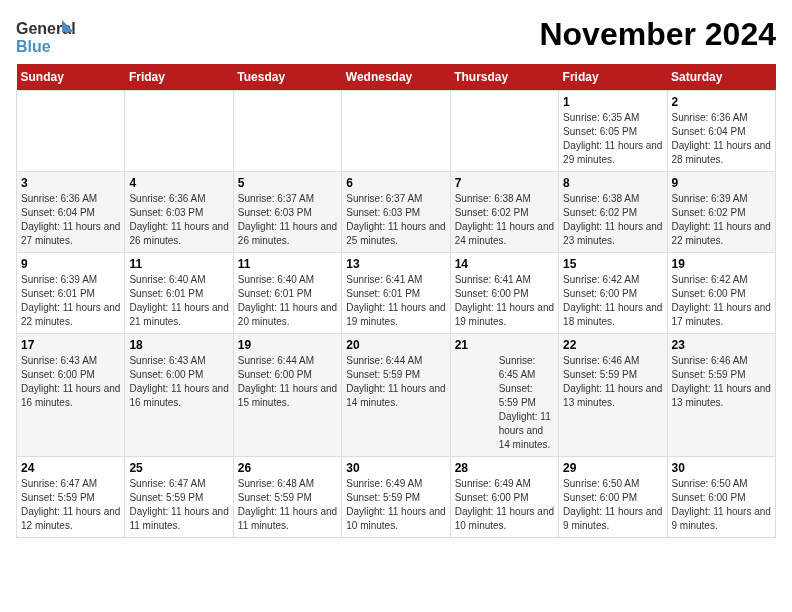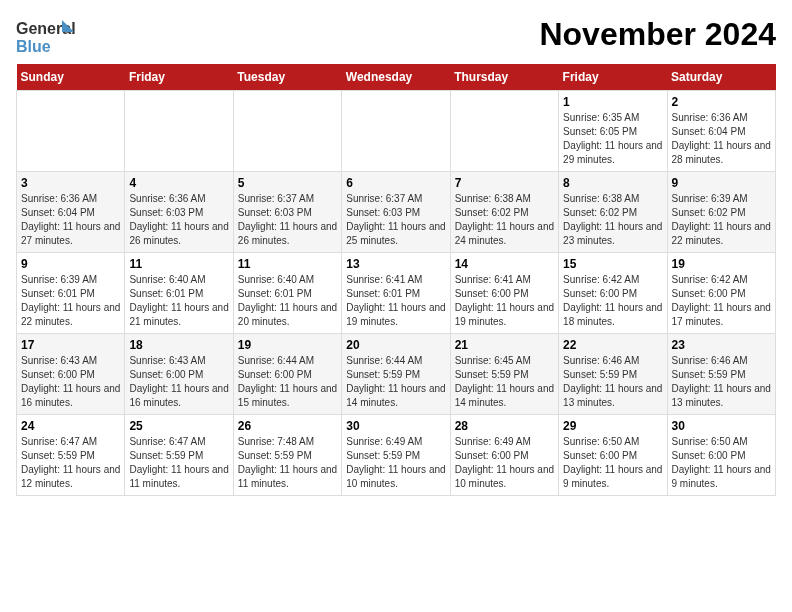--- a/index.html
+++ b/index.html
@@ -232,21 +232,21 @@
 Daylight: 11 hours and 15 minutes.</div>
         </td>
         <td>
           <div class="day-number">20</div>
           <div class="day-info" style="white-space: pre-line;">Sunrise: 6:44 AM
 Sunset: 5:59 PM
 Daylight: 11 hours and 14 minutes.</div>
         </td>
         <td>
           <div class="day-number">21</div>
-          <div class="day-info" style="white-space: pre-line;">Sunrise: 6:45 AM
+          <div class="day-info" style="white-space: pre-line; margin-left: 44px;">Sunrise: 6:45 AM
 Sunset: 5:59 PM
 Daylight: 11 hours and 14 minutes.</div>
         </td>
         <td>
           <div class="day-number">22</div>
           <div class="day-info" style="white-space: pre-line;">Sunrise: 6:46 AM
 Sunset: 5:59 PM
 Daylight: 11 hours and 13 minutes.</div>
         </td>
         <td>
@@ -264,21 +264,21 @@
 Daylight: 11 hours and 12 minutes.</div>
         </td>
         <td>
           <div class="day-number">25</div>
           <div class="day-info" style="white-space: pre-line;">Sunrise: 6:47 AM
 Sunset: 5:59 PM
 Daylight: 11 hours and 11 minutes.</div>
         </td>
         <td>
           <div class="day-number">26</div>
-          <div class="day-info" style="white-space: pre-line;">Sunrise: 7:48 AM
+          <div class="day-info" style="white-space: pre-line;">Sunrise: 6:48 AM
 Sunset: 5:59 PM
 Daylight: 11 hours and 11 minutes.</div>
         </td>
         <td>
           <div class="day-number">30</div>
           <div class="day-info" style="white-space: pre-line;">Sunrise: 6:49 AM
 Sunset: 5:59 PM
 Daylight: 11 hours and 10 minutes.</div>
         </td>
         <td>

